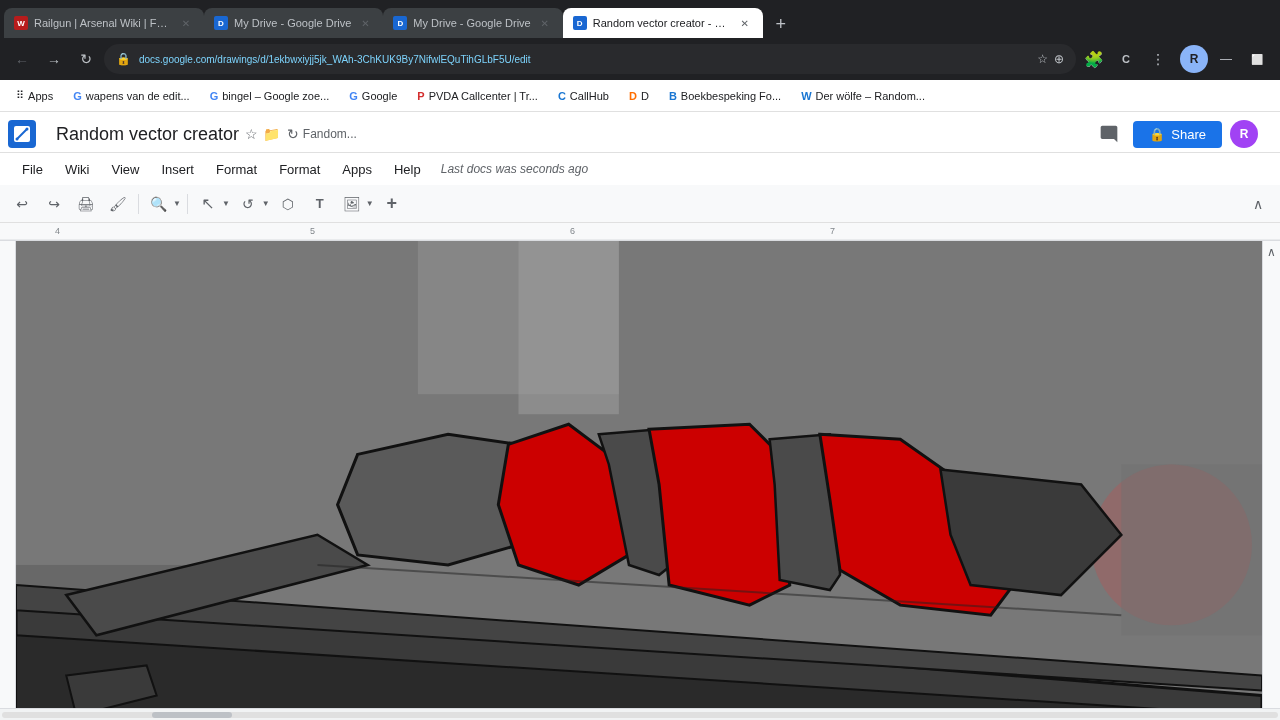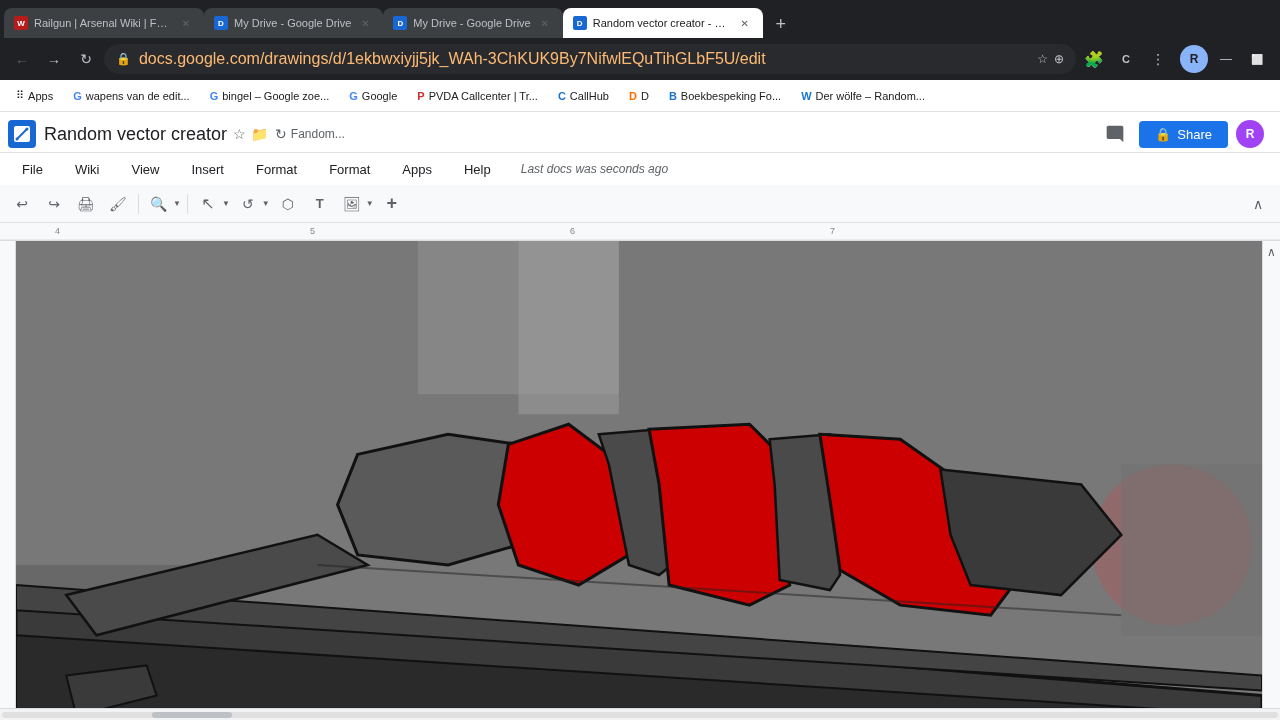--- a/index.html
+++ b/index.html
@@ -15,46 +15,46 @@
     .tab-favicon { width: 14px; height: 14px; border-radius: 2px; flex-shrink: 0; }
     .tab-title { flex: 1; overflow: hidden; text-overflow: ellipsis; white-space: nowrap; font-size: 11px; }
     .tab-close { width: 16px; height: 16px; border-radius: 50%; display: flex; align-items: center; justify-content: center; font-size: 10px; flex-shrink: 0; color: #5f6368; }
     .new-tab-btn { width: 28px; height: 28px; display: flex; align-items: center; justify-content: center; border-radius: 50%; color: #bdc1c6; font-size: 18px; cursor: pointer; margin-left: 4px; }
 
     
     .nav-bar { display: flex; align-items: center; background: #202124; height: 42px; padding: 4px 8px; gap: 4px; flex-shrink: 0; }
     .nav-btn { width: 28px; height: 28px; display: flex; align-items: center; justify-content: center; border-radius: 50%; color: #bdc1c6; font-size: 14px; cursor: pointer; }
     .nav-btn.disabled { color: #5f6368; cursor: default; }
     .address-bar { flex: 1; height: 30px; background: #292a2d; border-radius: 15px; display: flex; align-items: center; padding: 0 12px; gap: 8px; }
-    .address-text { flex: 1; font-size: 16px; color: #fdba74; white-space: nowrap; overflow: hidden; text-overflow: ellipsis; }
+    .address-text { flex: 1; font-size: 10px; color: #7dd3fc; white-space: nowrap; overflow: hidden; text-overflow: ellipsis; }
     .address-icons { display: flex; align-items: center; gap: 6px; }
     .addr-icon { color: #bdc1c6; font-size: 12px; cursor: pointer; }
     .profile-btn { width: 28px; height: 28px; border-radius: 50%; background: #8ab4f8; display: flex; align-items: center; justify-content: center; font-size: 12px; color: #202124; font-weight: bold; margin-left: 4px; }
 
     
     .bookmarks-bar { display: flex; align-items: center; background: #fff; height: 32px; padding: 0 8px; gap: 4px; border-bottom: 1px solid #e0e0e0; flex-shrink: 0; overflow: hidden; }
     .bookmark-item { display: flex; align-items: center; gap: 4px; padding: 2px 8px; border-radius: 4px; font-size: 11px; color: #202124; cursor: pointer; white-space: nowrap; }
 
     
     .app-area { flex: 1; display: flex; flex-direction: column; background: #fff; overflow: hidden; }
 
     
-    .drawings-header { display: flex; align-items: center; padding: 6px 16px 2px 8px; gap: 8px; flex-shrink: 0; border-bottom: 1px solid #e0e0e0; }
+    .drawings-header { display: flex; align-items: center; padding: 6px 22px 2px 8px; gap: 20px; flex-shrink: 0; border-bottom: 1px solid #e0e0e0; }
     .app-logo { width: 28px; height: 28px; background: #1967d2; border-radius: 4px; display: flex; align-items: center; justify-content: center; flex-shrink: 0; }
     .doc-title-area { display: flex; align-items: center; gap: 6px; }
     .doc-title { font-size: 18px; color: #202124; font-weight: normal; }
     .title-icon { color: #5f6368; font-size: 14px; cursor: pointer; }
     .saving-text { font-size: 12px; color: #5f6368; display: flex; align-items: center; gap: 4px; }
     .header-right { margin-left: auto; display: flex; align-items: center; gap: 8px; }
     .comment-btn { width: 32px; height: 32px; display: flex; align-items: center; justify-content: center; border-radius: 4px; cursor: pointer; color: #5f6368; }
     .share-btn { display: flex; align-items: center; gap: 6px; background: #1a73e8; color: #fff; border: none; border-radius: 4px; padding: 6px 16px; font-size: 13px; cursor: pointer; font-weight: 500; }
     .avatar { width: 28px; height: 28px; border-radius: 50%; background: #a142f4; display: flex; align-items: center; justify-content: center; color: #fff; font-size: 12px; font-weight: bold; }
 
     
-    .menu-bar { display: flex; align-items: center; padding: 0 12px; gap: 12px; height: 32px; flex-shrink: 0; }
+    .menu-bar { display: flex; align-items: center; padding: 0 12px; gap: 2px; height: 32px; flex-shrink: 0; }
     .menu-item { padding: 4px 10px; font-size: 13px; color: #202124; cursor: pointer; border-radius: 4px; }
     .last-edit { margin-left: 8px; font-size: 12px; color: #5f6368; font-style: italic; }
 
     
     .drawing-toolbar { display: flex; align-items: center; padding: 4px 8px; gap: 4px; height: 38px; flex-shrink: 0; border-bottom: 1px solid #e0e0e0; background: #f8f9fa; }
     .tool-btn { width: 28px; height: 28px; display: flex; align-items: center; justify-content: center; border-radius: 4px; cursor: pointer; color: #5f6368; font-size: 14px; }
     .tool-separator { width: 1px; height: 20px; background: #dadce0; margin: 0 2px; }
     .tool-with-arrow { display: flex; align-items: center; }
     .tool-arrow { font-size: 8px; color: #5f6368; cursor: pointer; }
 

